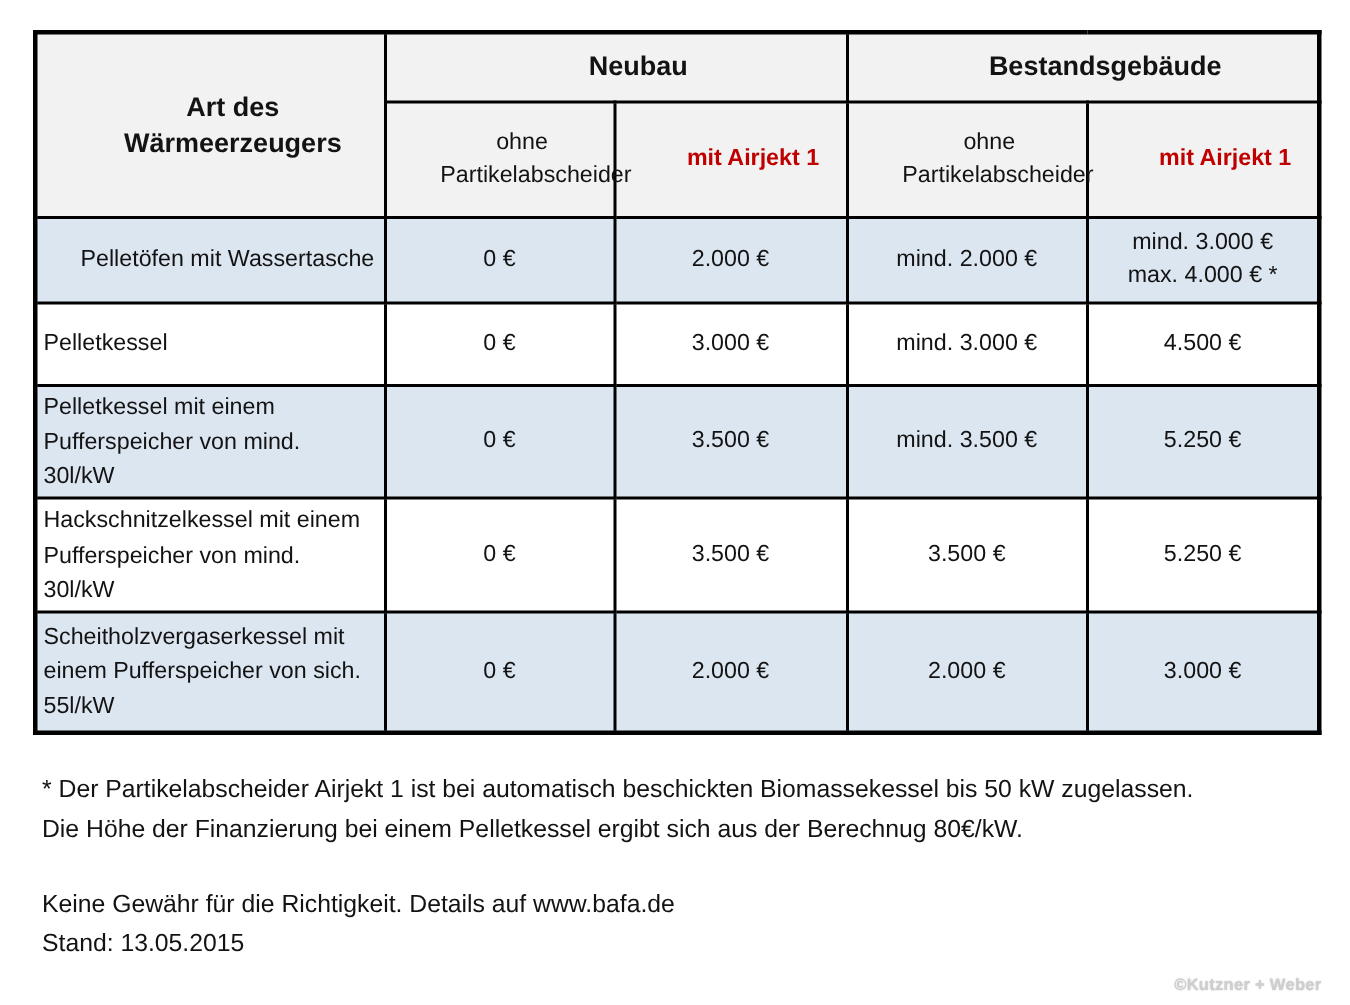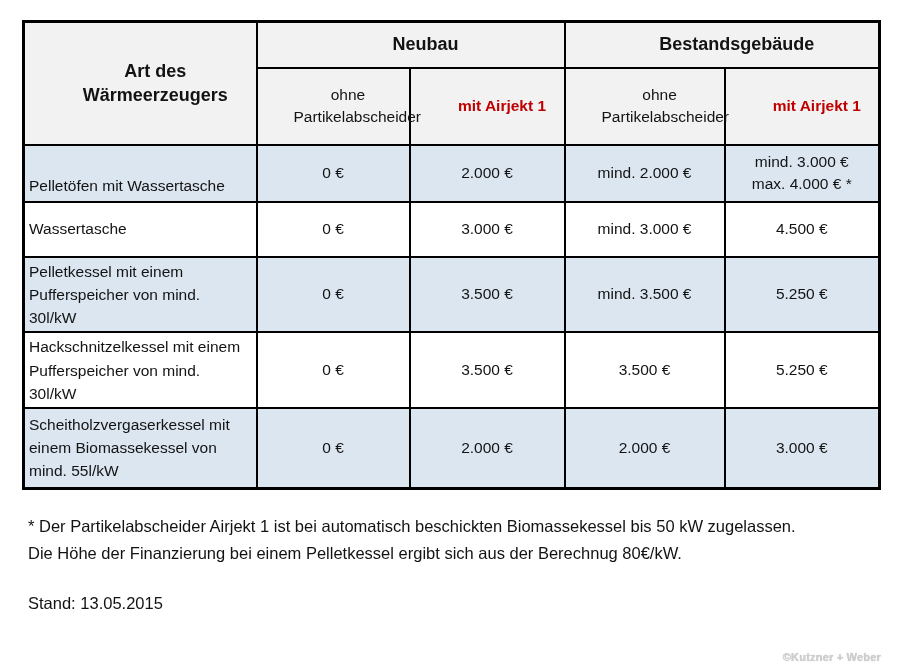--- a/index.html
+++ b/index.html
@@ -23,21 +23,21 @@
   tr.group-row{height:46px;}
   tr.sub-row{height:77px;}
   th.corner{
     font-weight:bold;font-size:18px;line-height:1.35;white-space:pre-line;
   }
   th.group{font-weight:bold;font-size:18px;}
   th.sub{font-size:15.5px;line-height:1.4;}
   th.sub.red{font-weight:bold;color:#c00000;text-align:center;}
   tbody td{font-size:15.5px;}
   tbody td.label{text-align:left;vertical-align:middle;line-height:1.5;padding-left:4px;}
-  tbody td.label.vb{vertical-align:bottom;padding-bottom:3px;}
+  tbody td.label.vb{vertical-align:bottom;padding-bottom:16px;text-align:right;}
   tbody td.val{text-align:center;vertical-align:middle;white-space:pre-line;line-height:1.45;}
   tr.shaded td{background:#dce6f1;}
   tr.plain td{background:#ffffff;}
   tr.rh1{height:57px;} tr.rh2{height:55px;} tr.rh3{height:68px;} tr.rh4{height:54px;} tr.rh5{height:80px;}
   .footnotes{
     position:absolute;left:28px;top:513px;width:856px;
     font-size:16.5px;line-height:1.62;
   }
   .disclaimer{
     position:absolute;left:28px;top:590px;width:856px;
@@ -80,53 +80,54 @@
     <tbody>
       <tr class="shaded rh1">
         <td class="label vb">Pelletöfen mit Wassertasche</td>
         <td class="val">0 €</td>
         <td class="val">2.000 €</td>
         <td class="val">mind. 2.000 €</td>
         <td class="val">mind. 3.000 €
 max. 4.000 € *</td>
       </tr>
       <tr class="plain rh2">
-        <td class="label">Wassertasche</td>
+        <td class="label">Pelletkessel</td>
         <td class="val">0 €</td>
         <td class="val">3.000 €</td>
         <td class="val">mind. 3.000 €</td>
         <td class="val">4.500 €</td>
       </tr>
       <tr class="shaded rh3">
         <td class="label">Pelletkessel mit einem Pufferspeicher von mind. 30l/kW</td>
         <td class="val">0 €</td>
         <td class="val">3.500 €</td>
         <td class="val">mind. 3.500 €</td>
         <td class="val">5.250 €</td>
       </tr>
       <tr class="plain rh4">
         <td class="label">Hackschnitzelkessel mit einem Pufferspeicher von mind. 30l/kW</td>
         <td class="val">0 €</td>
         <td class="val">3.500 €</td>
         <td class="val">3.500 €</td>
         <td class="val">5.250 €</td>
       </tr>
       <tr class="shaded rh5">
-        <td class="label">Scheitholzvergaserkessel mit einem Biomassekessel von mind. 55l/kW</td>
+        <td class="label">Scheitholzvergaserkessel mit einem Pufferspeicher von sich. 55l/kW</td>
         <td class="val">0 €</td>
         <td class="val">2.000 €</td>
         <td class="val">2.000 €</td>
         <td class="val">3.000 €</td>
       </tr>
     </tbody>
   </table>
 </div>
 
 <div class="footnotes">
   <div>* Der Partikelabscheider Airjekt 1 ist bei automatisch beschickten Biomassekessel bis 50 kW zugelassen.</div>
   <div>Die Höhe der Finanzierung bei einem Pelletkessel ergibt sich aus der Berechnug 80€/kW.</div>
 </div>
 
 <div class="disclaimer">
+  <div>Keine Gewähr für die Richtigkeit. Details auf www.bafa.de</div>
   <div>Stand: 13.05.2015</div>
 </div>
 
 <div class="copyright">©Kutzner + Weber</div>
 
 </body></html>

